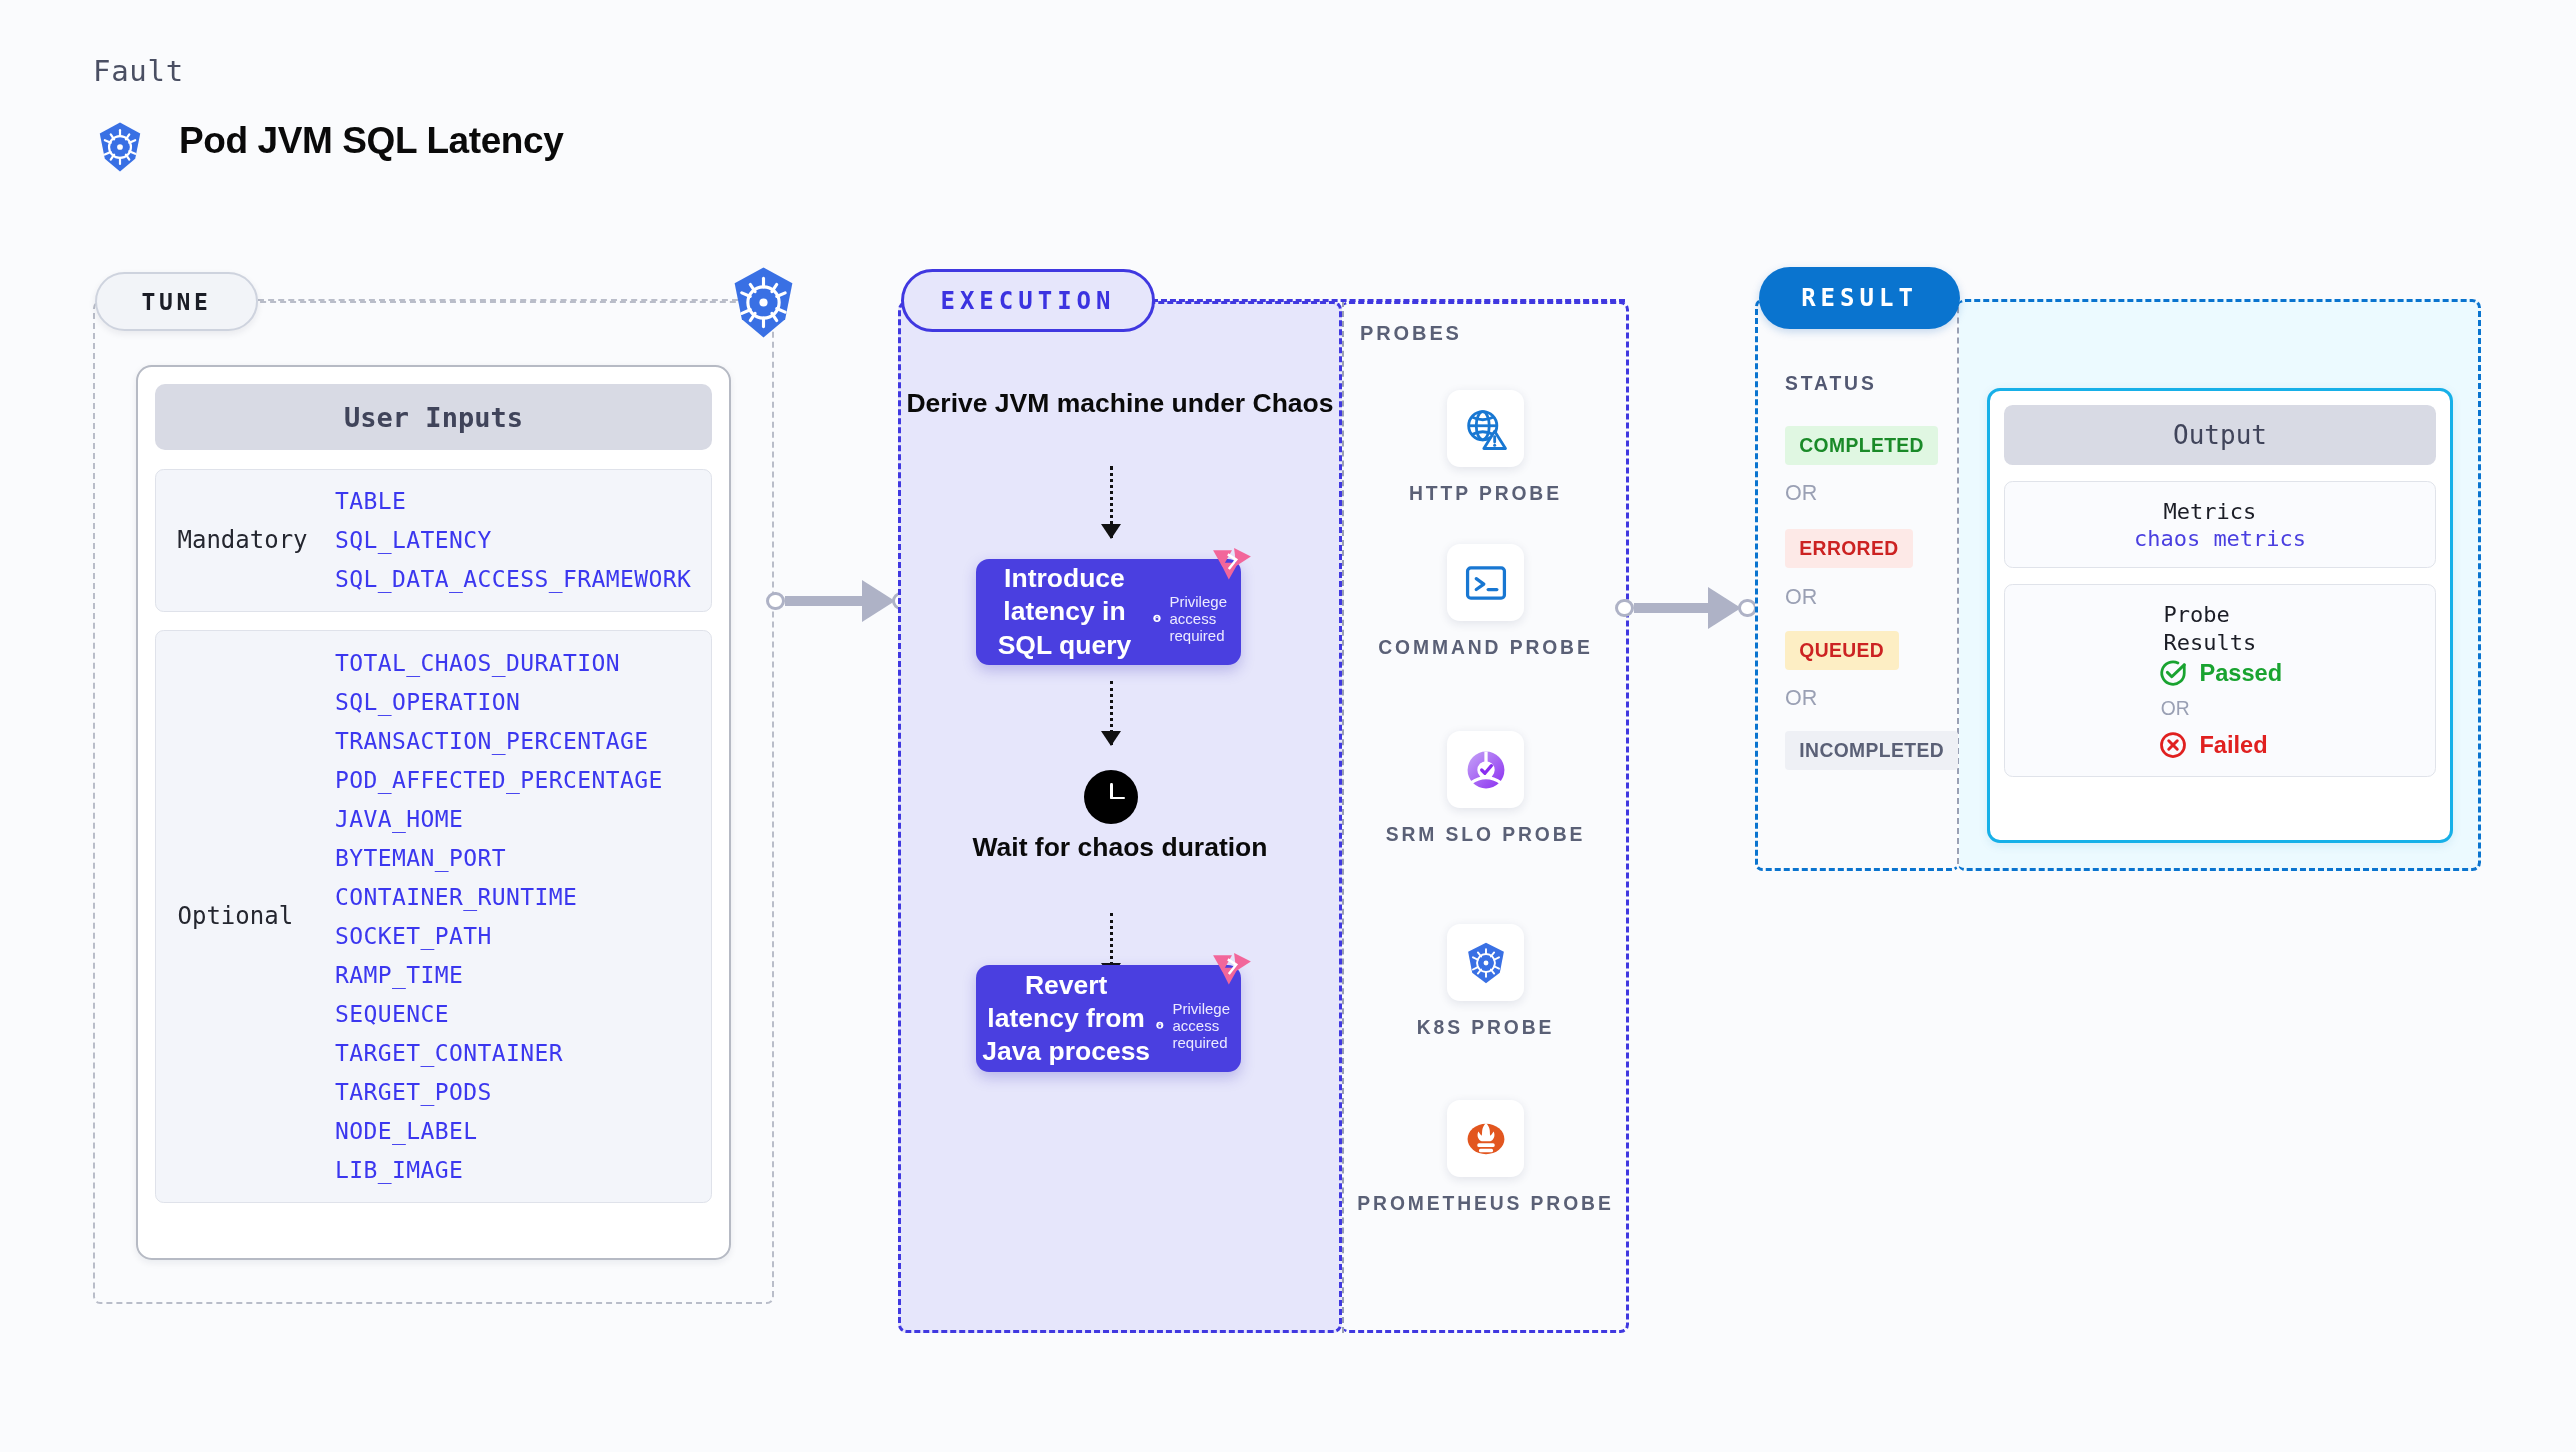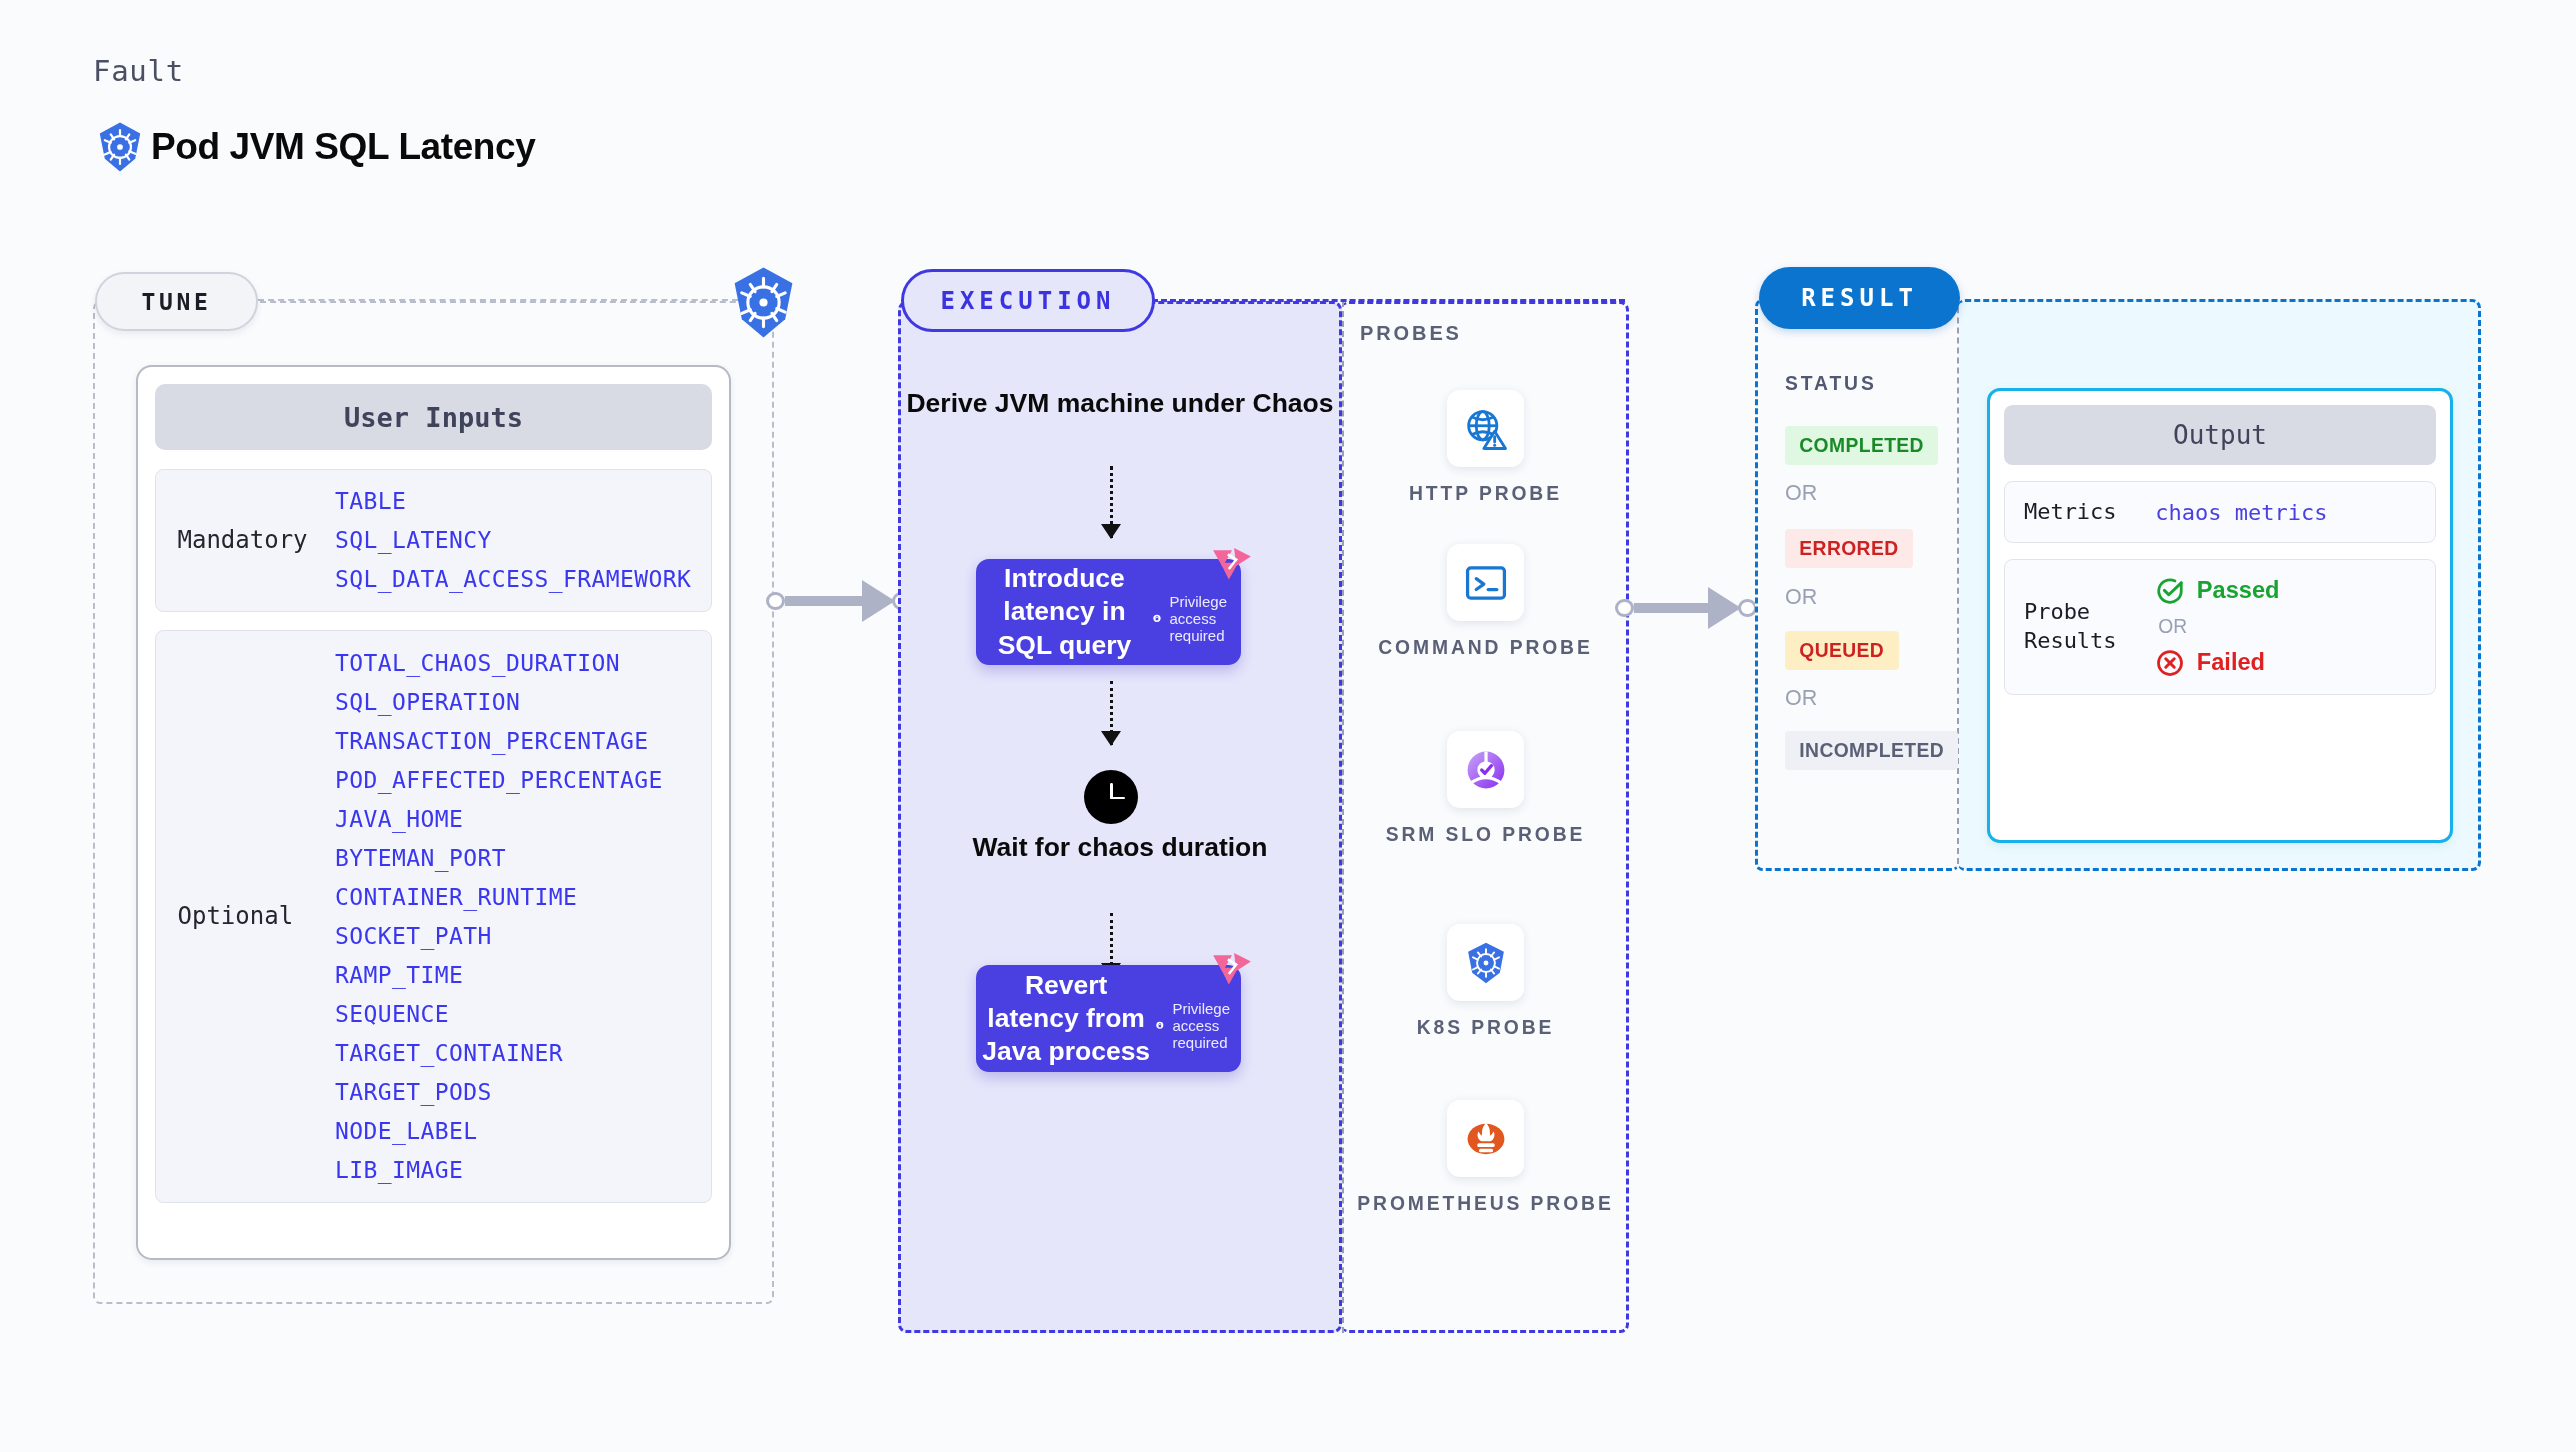--- a/index.html
+++ b/index.html
@@ -10,21 +10,21 @@
     overflow: hidden;
   }
   .root { position: relative; width: 2576px; height: 1452px; }
 
   
   .fault-label {
     position: absolute; left: 93px; top: 54px;
     font-family: "DejaVu Sans Mono", monospace;
     font-size: 29px; color: #4a4f63; letter-spacing: 0.7px;
   }
-  .title-row { position: absolute; left: 93px; top: 120px; display: flex; align-items: center; gap: 4px; }
+  .title-row { position: absolute; left: 93px; top: 120px; display: flex; align-items: flex-start; gap: 32px; }
   .title-text { font-size: 37px; font-weight: bold; color: #0a0a0a; letter-spacing: -0.4px; }
   .k8s-logo { width: 54px; height: 54px; display: block; }
 
   
   .dash-panel { position: absolute; border-radius: 7.2px; }
 
   .pill {
     position: absolute; display: flex; align-items: center; justify-content: center;
     border-radius: 716px; font-family: "DejaVu Sans Mono", monospace;
     font-weight: bold; letter-spacing: 4.3px; z-index: 6;
@@ -170,21 +170,21 @@
     background: #fff; border: 3.6px solid #17b0e8; border-radius: 13px;
     box-shadow: 0 2.9px 10px rgba(20,120,180,.10);
   }
   #output-header {
     margin: 14.3px 14.3px 0 14.3px; height: 60px; border-radius: 8.6px; background: #d8dae4;
     display: flex; align-items: center; justify-content: center;
     font-family: "DejaVu Sans Mono", monospace; font-size: 26px; color: #40445a;
   }
   .out-row {
     margin: 15.8px 14.3px 0 14.3px; border: 1.4px solid #e0e3ea; border-radius: 8.6px;
-    background: #fafbfe; display: flex; align-items: center; padding: 15.8px 0;
+    background: #fafbfe; display: flex; align-items: center; padding: 15.8px 0; flex-direction: column;
   }
   .out-row .k {
     width: 150px; flex: none; padding-left: 18.6px;
     font-family: "DejaVu Sans Mono", monospace; font-size: 22px; color: #1b1d26; line-height: 1.3;
   }
   .out-row .v-metrics { font-family: "DejaVu Sans Mono", monospace; font-size: 22px; color: #4a3fe0; }
   .result-line { display: flex; align-items: center; gap: 11.5px; }
   .result-line .txt { font-size: 23.6px; font-weight: bold; }
   .mini-or { font-size: 19.3px; color: #9aa0b4; margin: 10px 0 10px 2.9px; }
 

